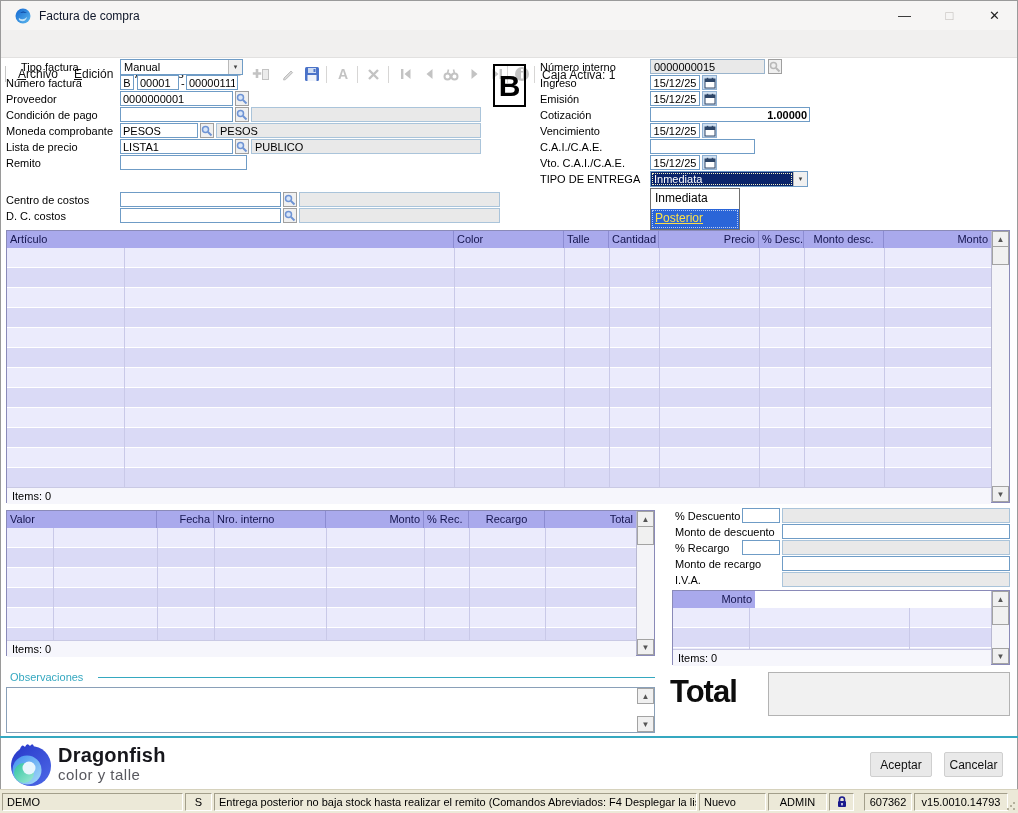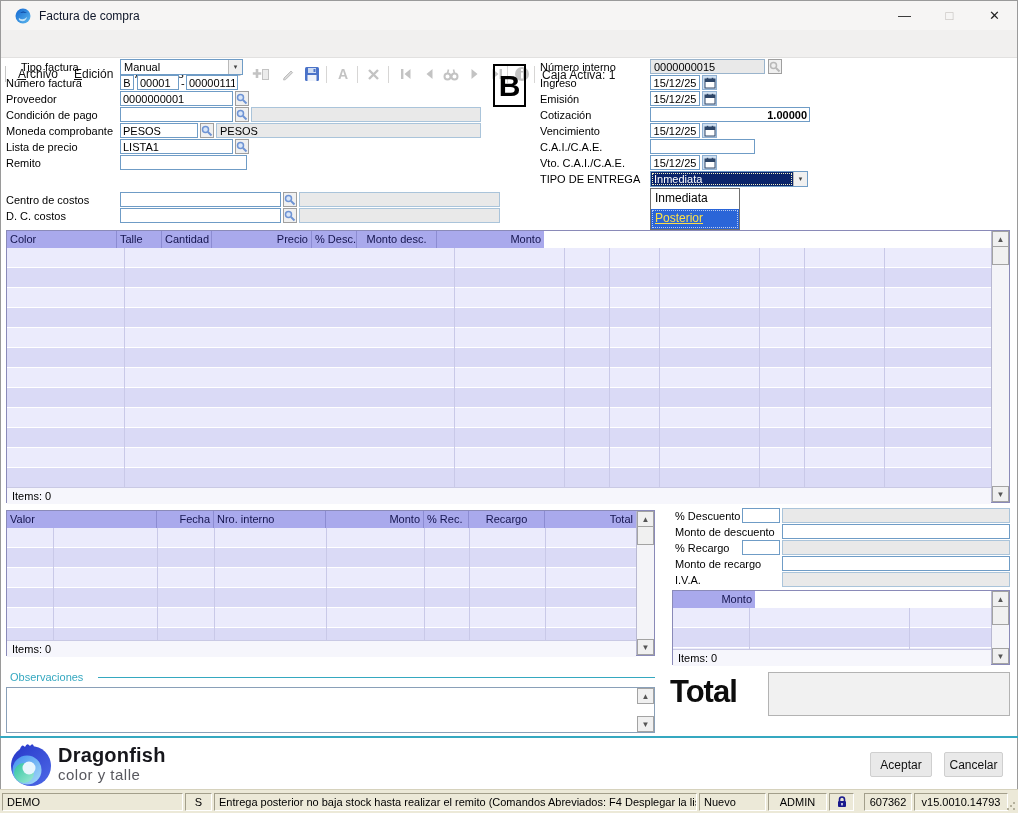--- a/index.html
+++ b/index.html
@@ -258,20 +258,21 @@
   <div class="ro" style="left:216px;top:123px;width:265px">PESOS</div>
 
   <span class="lbl" style="left:6px;top:141px">Lista de precio</span>
   <input class="inp" style="left: 120px; top: 139px; width: 113px;" value="LISTA1">
   <span class="sqbtn" style="left:235px;top:139px">
     <svg class="magsvg" width="12" height="12" viewBox="0 0 12 12">
         <circle cx="4.5" cy="4.5" r="3"></circle>
         <line x1="7" y1="7" x2="10.5" y2="10.5"></line>
       </svg>
     </span>
+  <div class="ro" style="left:251px;top:139px;width:230px">PUBLICO</div>
 
   <span class="lbl" style="left:6px;top:157px">Remito</span>
   <input class="inp" style="left: 120px; top: 155px; width: 127px;" value="">
 
   <div class="bbox">B</div>
 
   <span class="lbl" style="left:540px;top:61px">Número interno</span>
   <div class="ro sunk" style="left:650px;top:59px;width:115px">0000000015</div>
   <span class="sqbtn" style="left:768px;top:59px">
     <svg class="magsvg dis" width="12" height="12" viewBox="0 0 12 12">
@@ -355,20 +356,21 @@
   <span class="sqbtn" style="left:283px;top:208px">
     <svg class="magsvg" width="12" height="12" viewBox="0 0 12 12">
         <circle cx="4.5" cy="4.5" r="3"></circle>
         <line x1="7" y1="7" x2="10.5" y2="10.5"></line>
       </svg>
     </span>
   <div class="ro" style="left:299px;top:208px;width:201px"></div>
 
   <div class="grid" style="left:6px;top:230px;width:1004px;height:273px">
     <div class="thead">
+      <div class="th" style="width:447px">Artículo</div>
       <div class="th" style="width:110px">Color</div>
       <div class="th" style="width:45px">Talle</div>
       <div class="th" style="width:50px">Cantidad</div>
       <div class="th rt" style="width:100px">Precio</div>
       <div class="th" style="width:45px">% Desc.</div>
       <div class="th ctr" style="width:80px">Monto desc.</div>
       <div class="th rt" style="width:107px;border-right:none">Monto</div>
     </div>
     <div class="rows" style="top:17px;height:239px;width:984px">
       <i class="cl" style="left:117px"></i>

